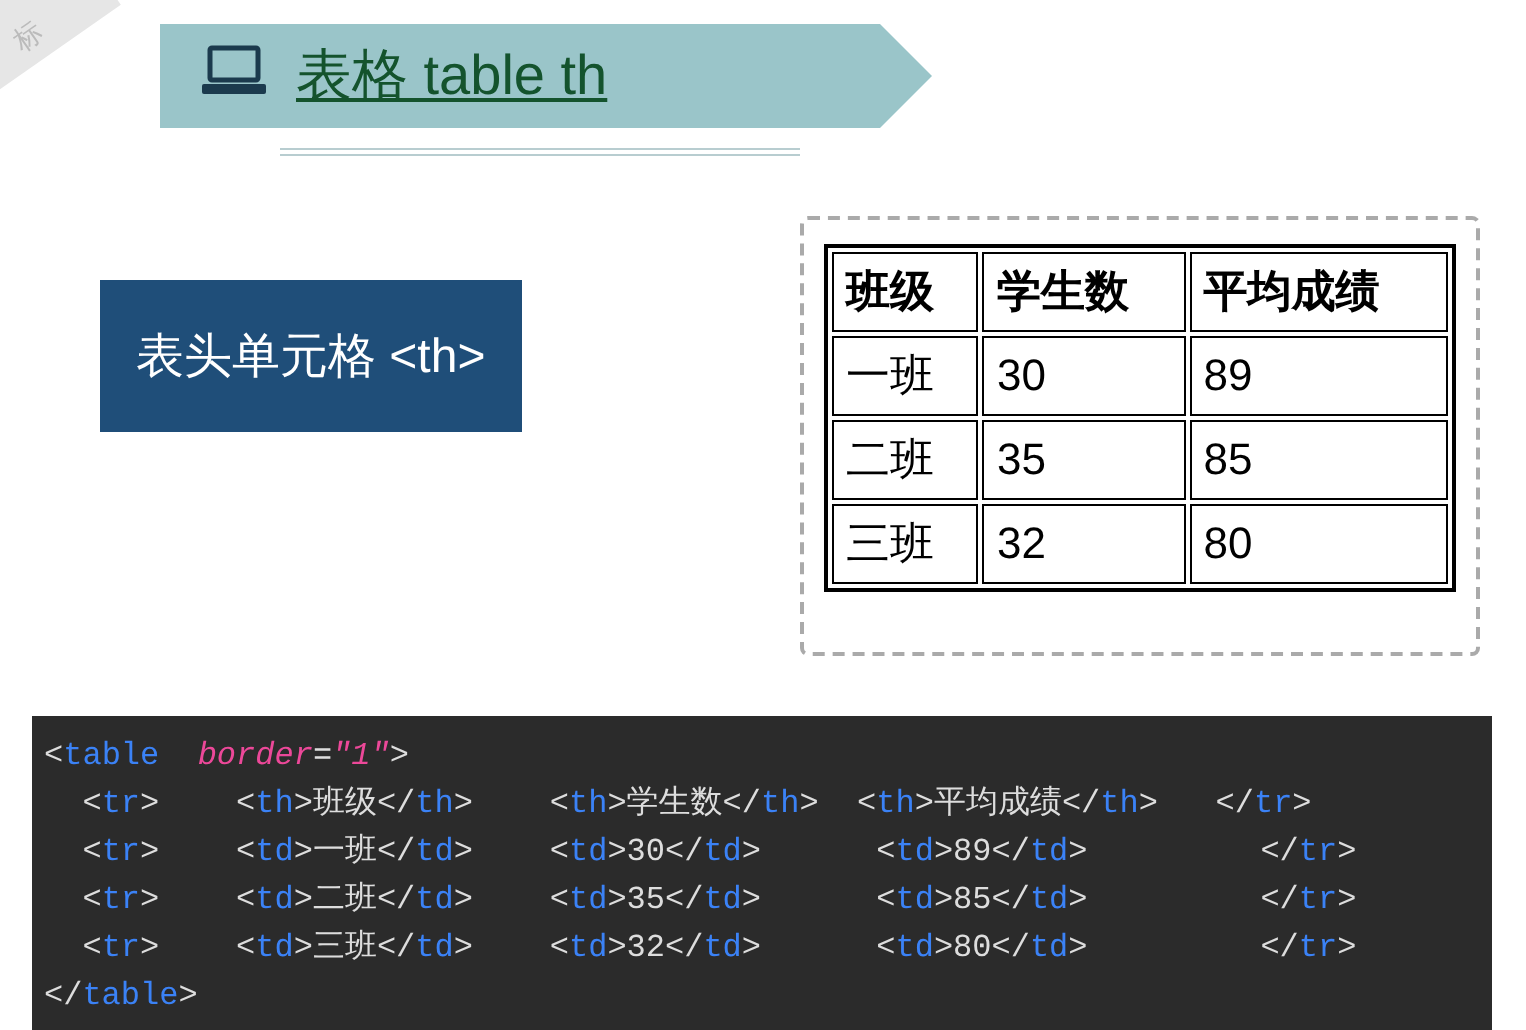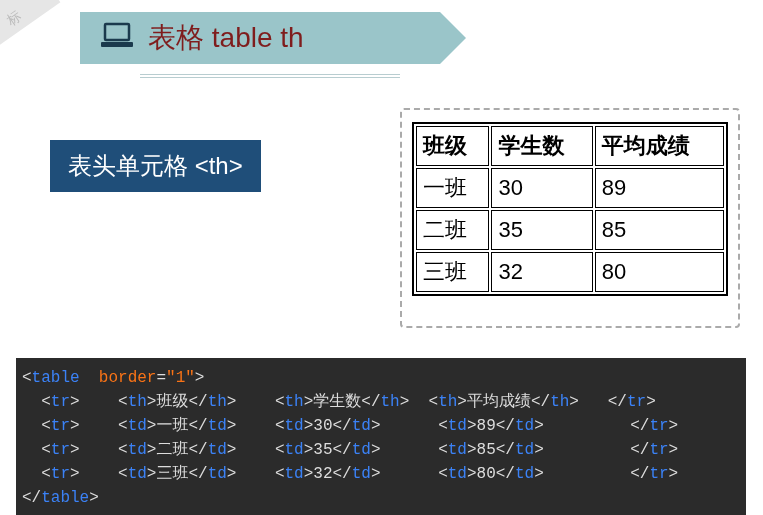--- a/index.html
+++ b/index.html
@@ -39,39 +39,40 @@
     content: "";
     position: absolute;
     right: -26px;
     top: 0;
     border-top: 26px solid transparent;
     border-bottom: 26px solid transparent;
     border-left: 26px solid #9ac5c9;
   }
   .laptop-icon { margin-right: 14px; }
   .header-chevron .title {
-    color: #7f1d1d;
+    color: #14532d;
     font-size: 28px;
     font-weight: 400;
+    text-decoration: underline;
   }
   .header-underline {
     margin: 10px 0 0 60px;
     width: 260px;
     border-top: 1px solid #b8cdd0;
     border-bottom: 1px solid #b8cdd0;
     height: 4px;
   }
   .subtitle-badge {
     position: absolute;
     top: 140px;
     left: 50px;
     background: #1f4e79;
     color: #fff;
     font-size: 24px;
-    padding: 10px 18px;
+    padding: 22px 18px;
   }
   .table-frame {
     position: absolute;
     top: 108px;
     left: 400px;
     width: 340px;
     height: 220px;
     border: 2px dashed #aaa;
     border-radius: 4px;
     padding: 12px 10px;
@@ -98,21 +99,21 @@
     width: 730px;
     background: #2b2b2b;
     color: #ddd;
     font-family: Consolas, "Courier New", monospace;
     font-size: 16px;
     line-height: 1.5;
     padding: 8px 6px;
     white-space: pre;
   }
   .tag   { color: #3b82f6; }
-  .attr  { color: #f97316; }
+  .attr  { color: #ec4899; font-style: italic; }
   .punct { color: #ddd; }
 </style>
 </head>
 <body>
 
 <div class="corner-tag">标</div>
 
 <div class="header-wrap">
   <div class="header-chevron">
     <span class="laptop-icon">

